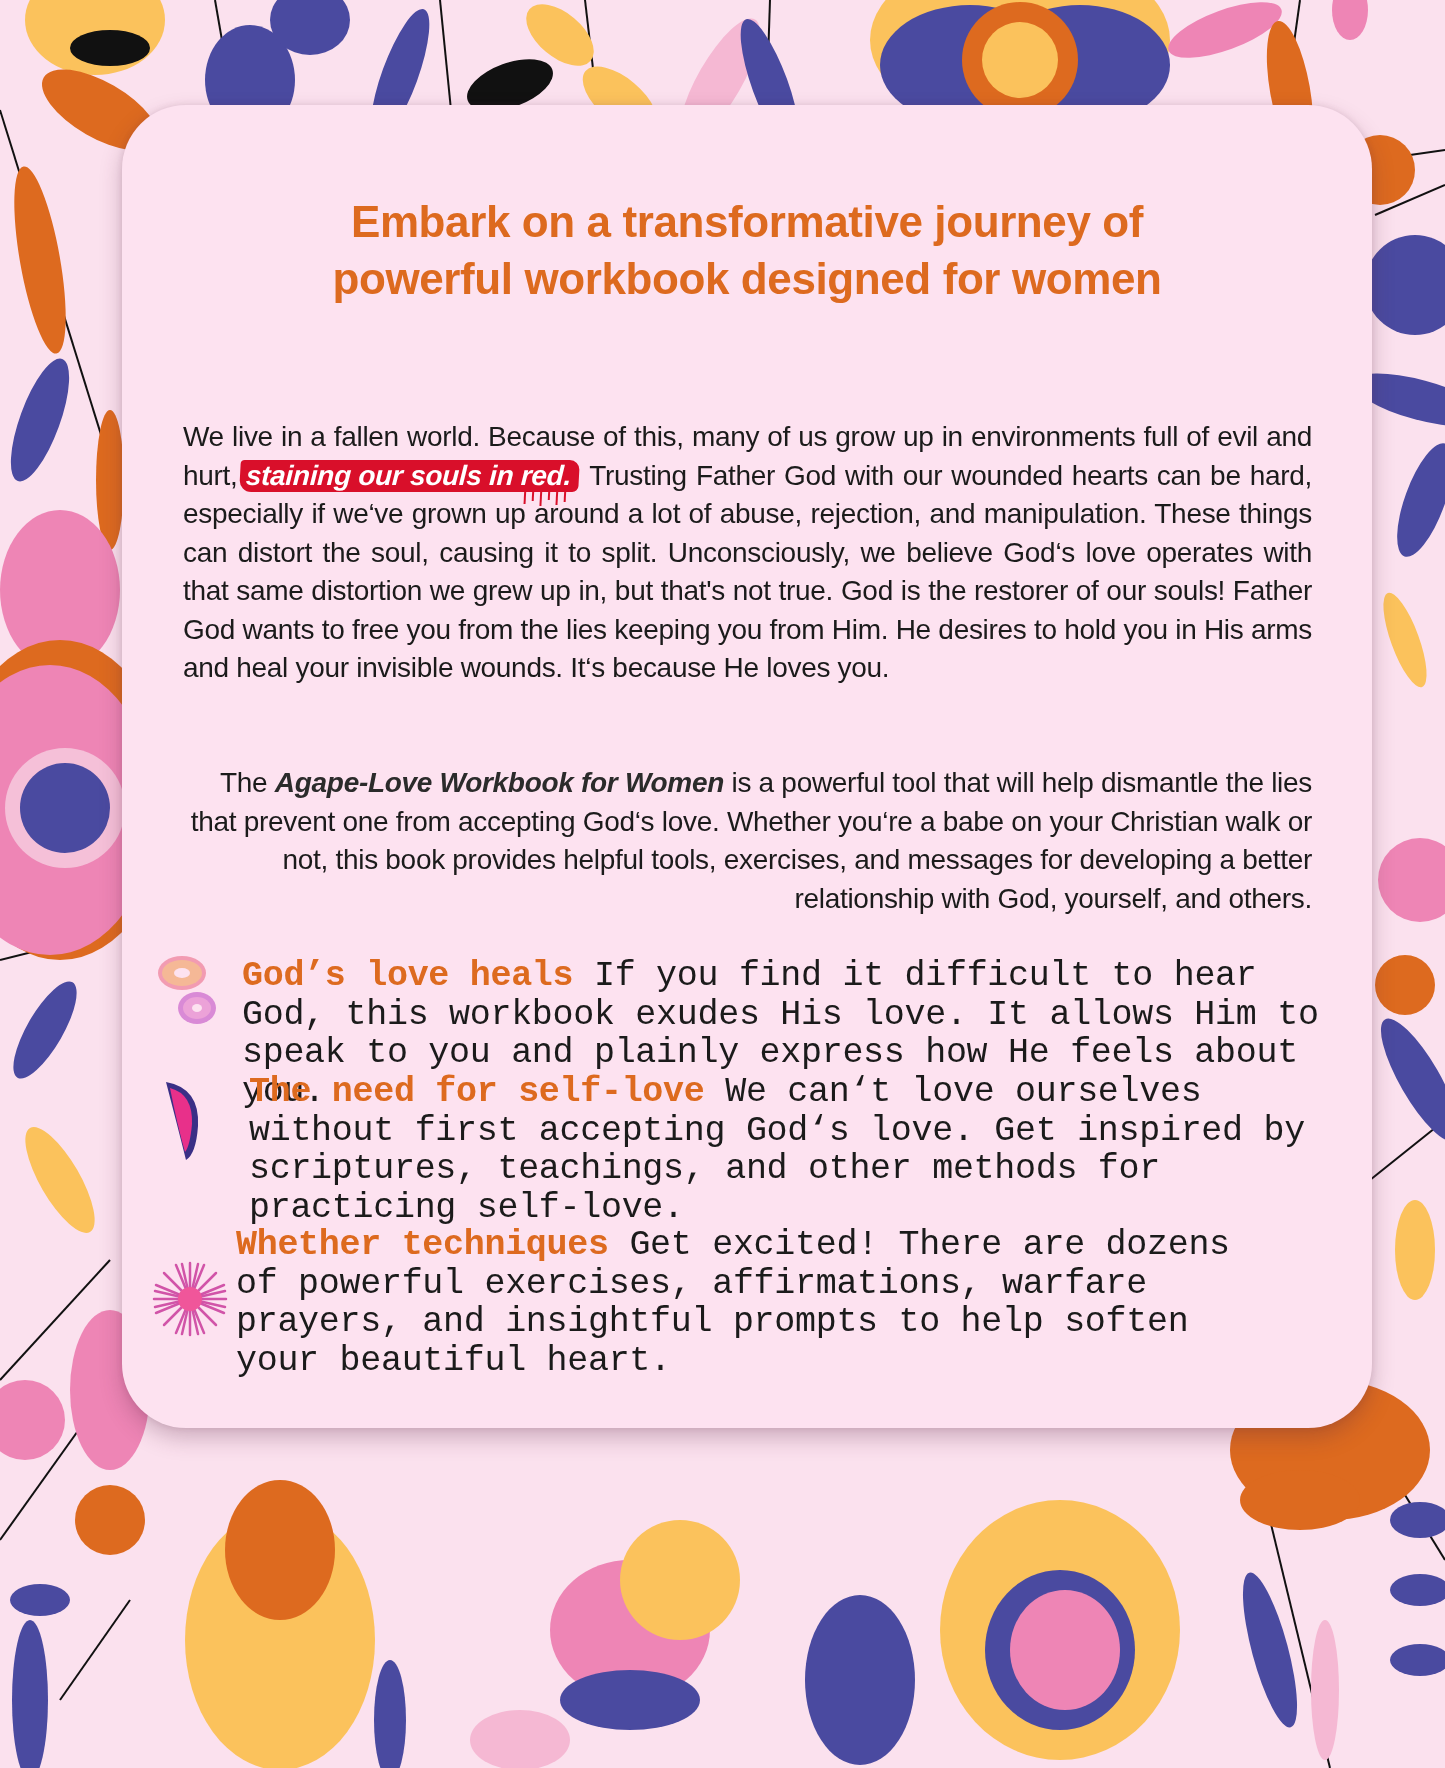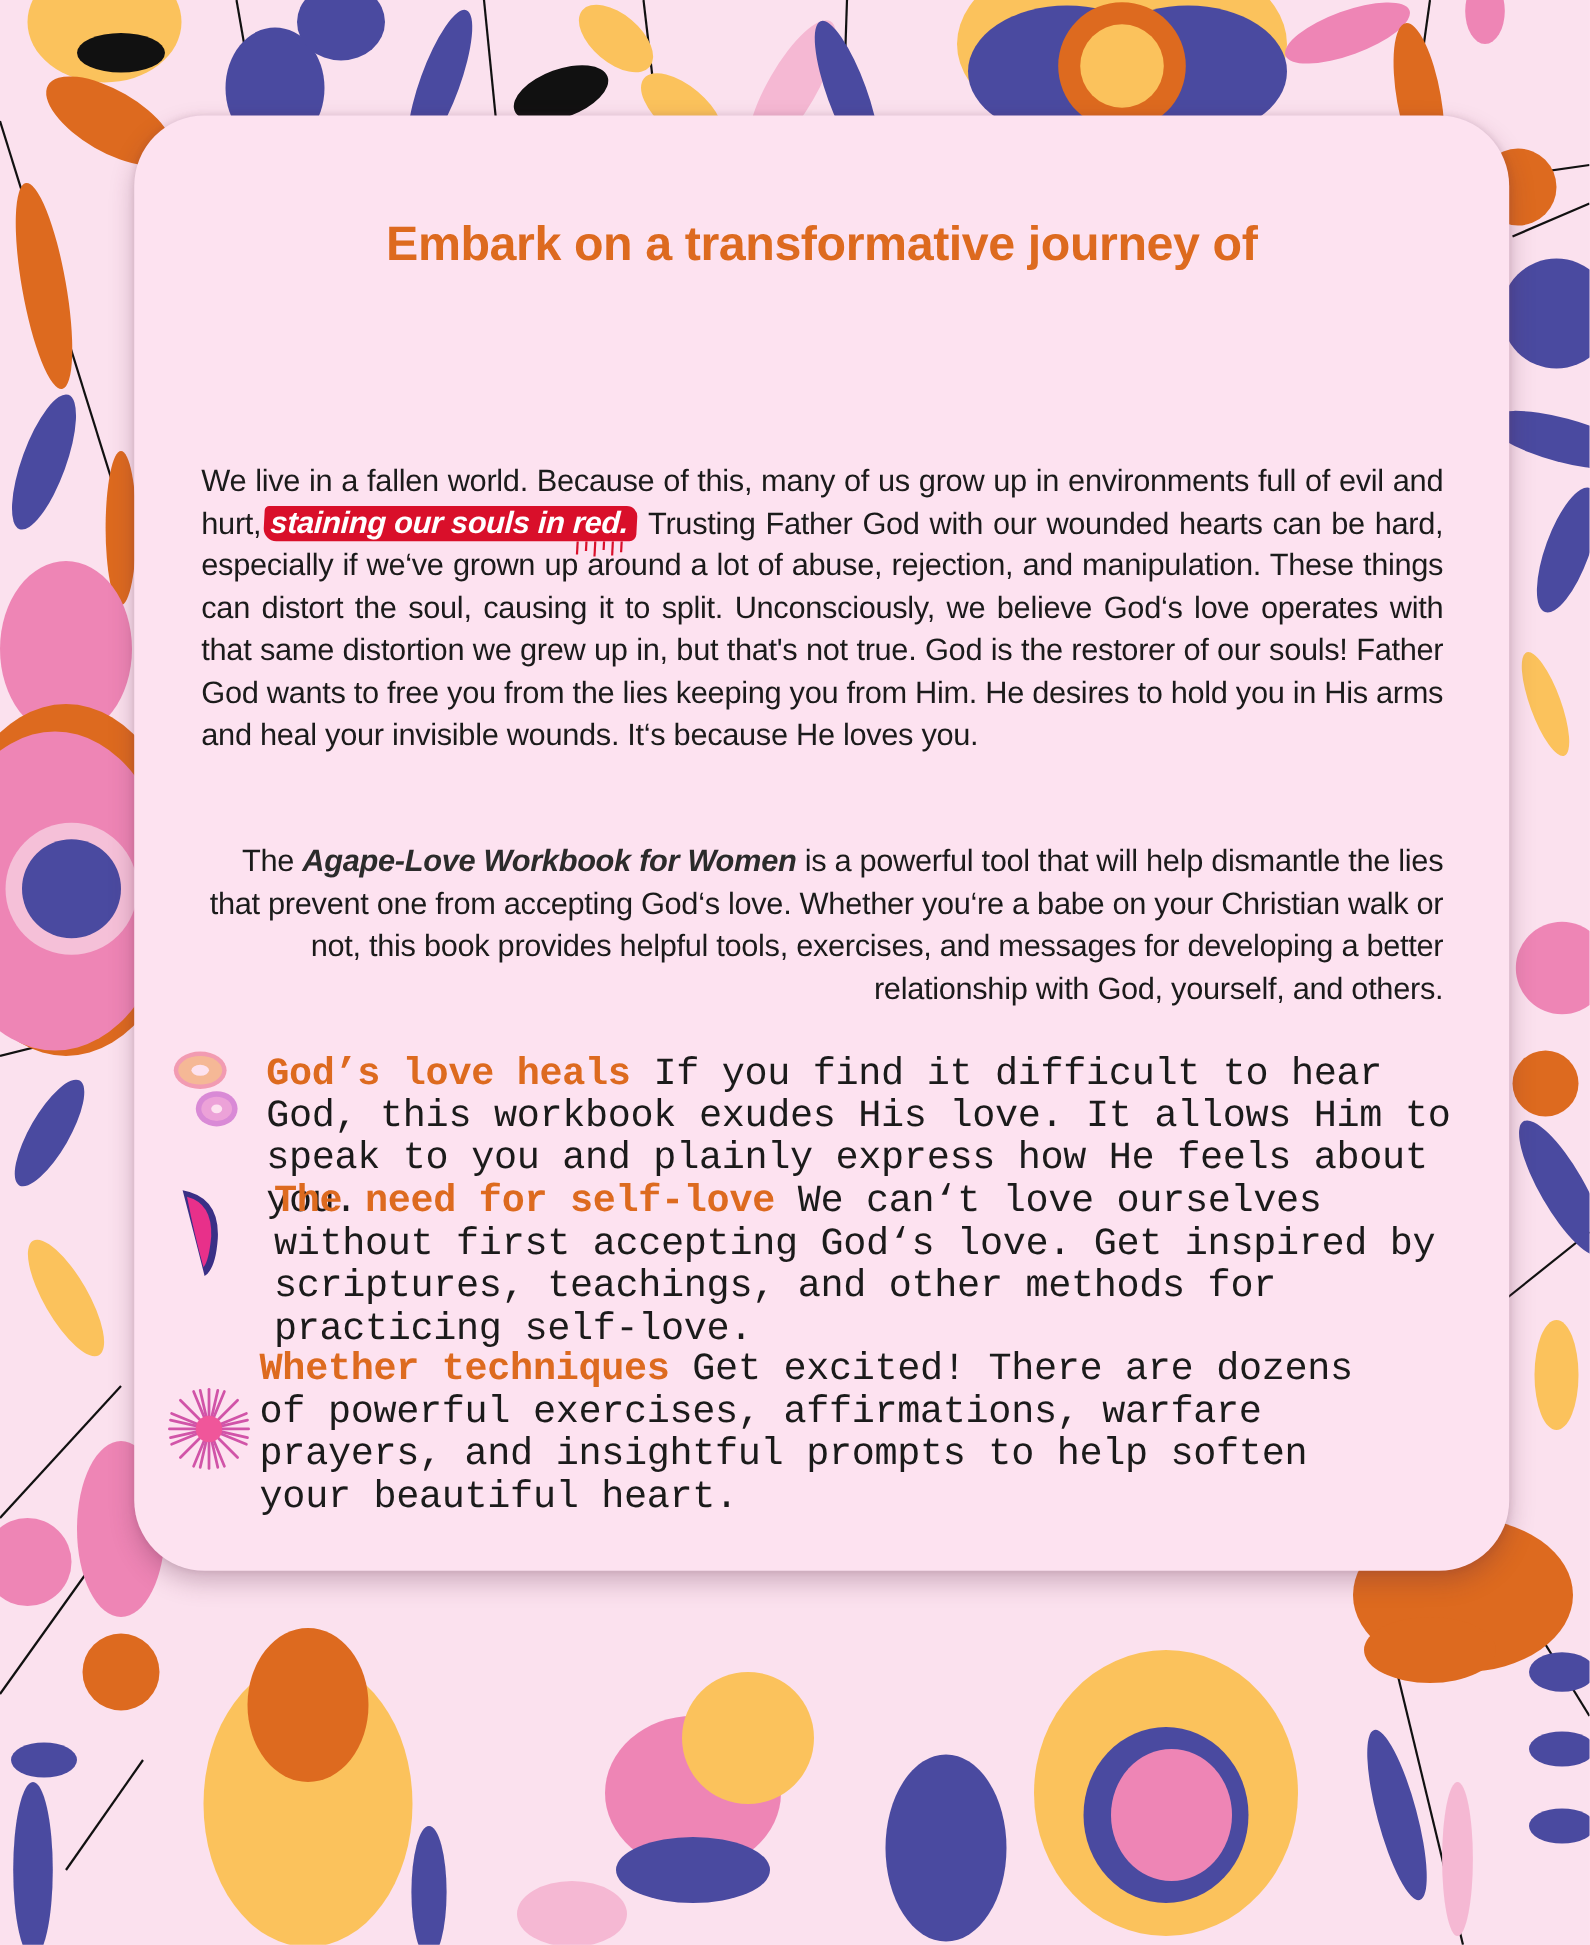--- a/index.html
+++ b/index.html
@@ -144,20 +144,21 @@
   <ellipse cx="1065" cy="1650" rx="55" ry="60" fill="#ee85b5"></ellipse>
   <ellipse cx="1270" cy="1650" rx="18" ry="80" fill="#4a4aa0" transform="rotate(-15 1270 1650)"></ellipse>
   <ellipse cx="1325" cy="1690" rx="14" ry="70" fill="#f5b8d3"></ellipse>
   <ellipse cx="520" cy="1740" rx="50" ry="30" fill="#f5b8d3"></ellipse>
 </svg>
 
 <div class="card">
 
   <div class="heading">
     <div>Embark on a transformative journey of</div>
+    <div>powerful workbook designed for women</div>
   </div>
 
   <div class="para p1">
     <span>We live in a fallen world. Because of this, many of us grow up in environments full of evil and hurt,</span><span class="brush"><span>staining our souls in red.</span><svg class="drip" viewBox="0 0 52 16">
           <g fill="#d90f2a">
             <rect x="4" y="0" width="2" height="12"></rect>
             <rect x="12" y="0" width="2" height="9"></rect>
             <rect x="20" y="0" width="2" height="14"></rect>
             <rect x="28" y="0" width="2" height="8"></rect>
             <rect x="36" y="0" width="2" height="13"></rect>

